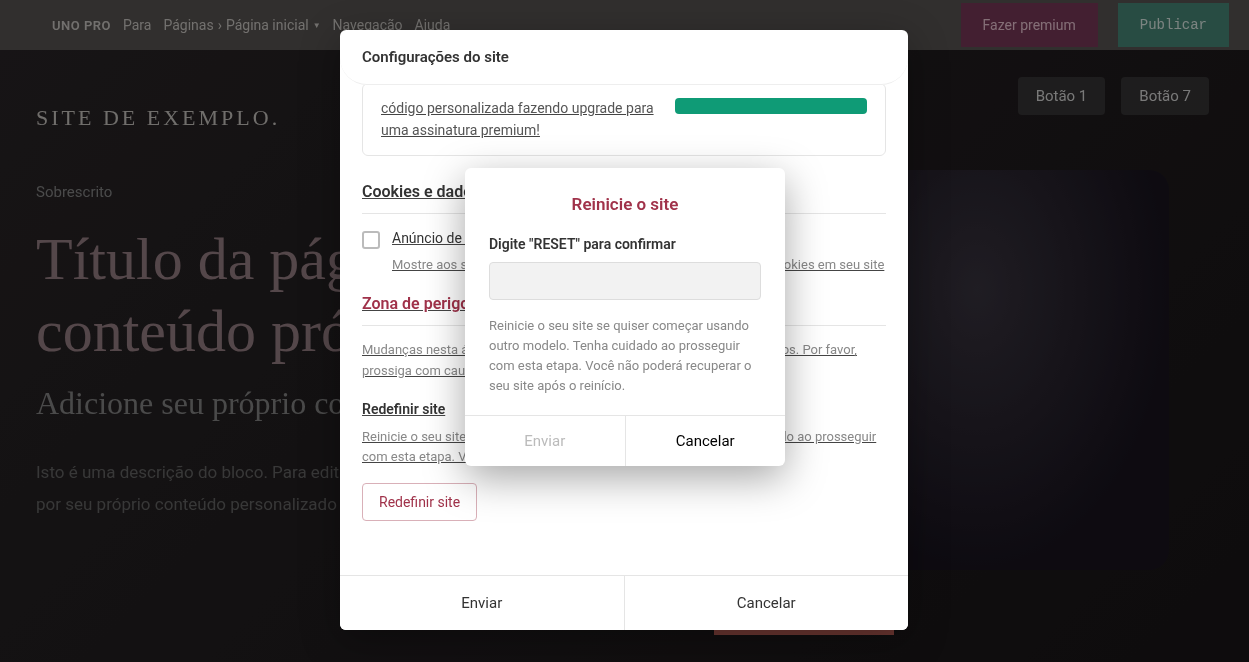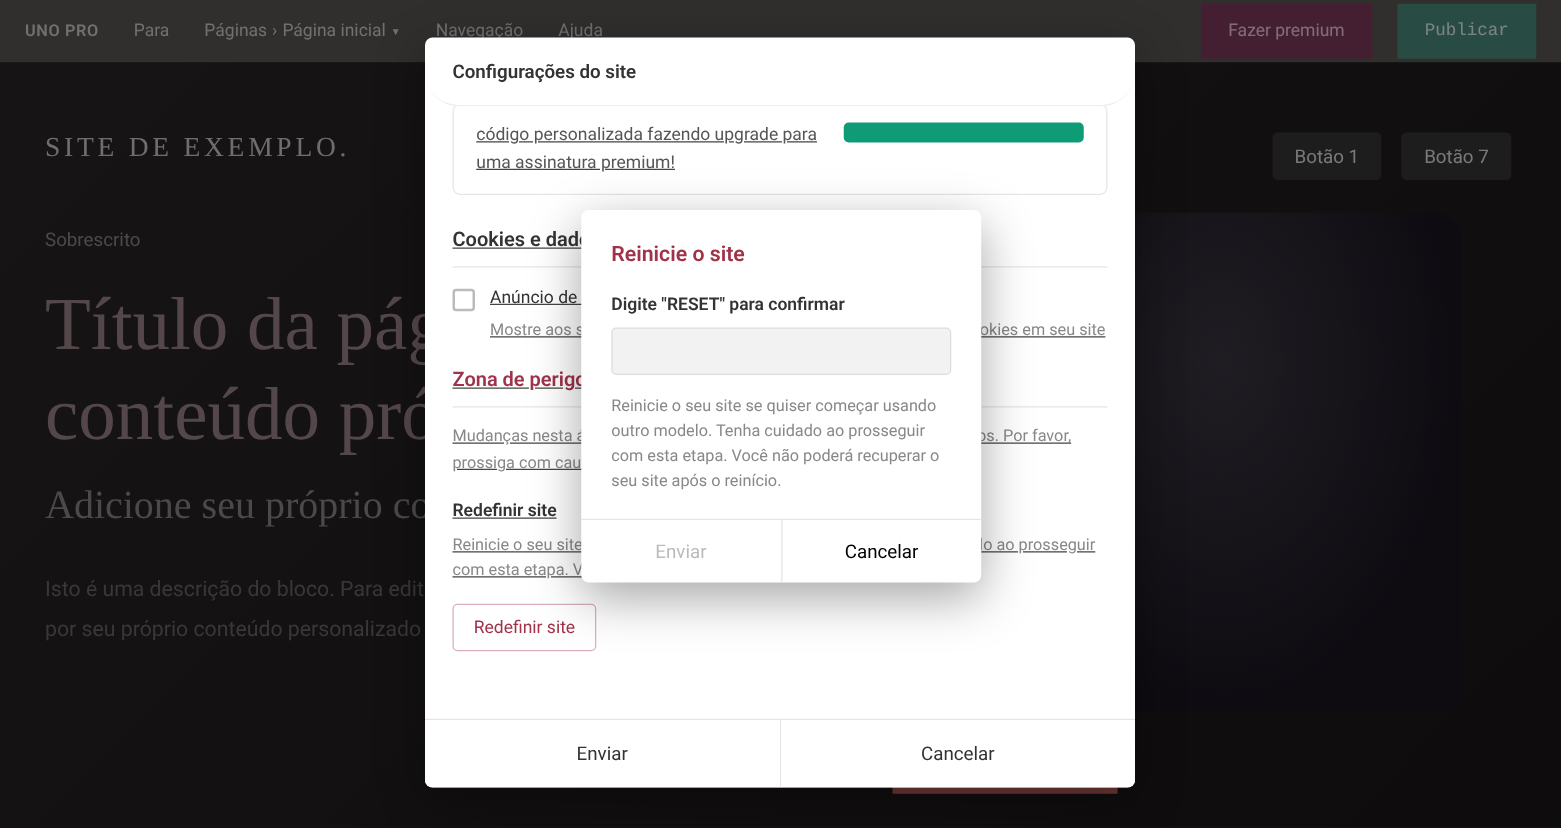--- a/index.html
+++ b/index.html
@@ -1,35 +1,35 @@
 <!DOCTYPE html>
 <html><head>
   <meta charset="utf-8">
   <style>
     * { margin: 0; padding: 0; box-sizing: border-box; }
     body { font-family: -apple-system, BlinkMacSystemFont, "Segoe UI", Roboto, sans-serif; width: 1249px; height: 662px; overflow: hidden; position: relative; background: #1a1a1a; }
     
     
     .toolbar { height: 50px; background: #5a5654; display: flex; align-items: center; padding: 0 20px; color: #d0cdc9; font-size: 14px; }
-    .toolbar-left { display: flex; align-items: center; gap: 28px; flex: 1; }
+    .toolbar-left { display: flex; align-items: center; gap: 12px; flex: 1; margin-left: 32px; }
     .logo { font-weight: 600; font-size: 13px; letter-spacing: 0.5px; }
     .menu-item { cursor: pointer; display: flex; align-items: center; gap: 4px; }
     .dropdown-arrow { font-size: 8px; }
     .toolbar-right { display: flex; align-items: center; gap: 20px; }
     .upgrade-btn { background: #7a3a5a; padding: 14px 22px; color: #f0c8d8; font-size: 14px; }
     .publish-btn { background: #4a8a7a; padding: 14px 22px; color: #e0f0eb; font-size: 14px; font-family: Liberation Mono, monospace; }
     
     
     .page-bg { position: absolute; top: 50px; left: 0; right: 0; bottom: 0; background: linear-gradient(135deg, #2a2628 0%, #1a1618 100%); padding: 55px 36px; color: #aaa; }
     .site-logo { font-family: Georgia, serif; font-size: 22px; letter-spacing: 3px; color: #ccc8c4; margin-bottom: 52px; }
     .sobrescrito { font-size: 15px; color: #888; margin-bottom: 22px; }
     .hero-title { font-family: Georgia, serif; font-size: 60px; line-height: 1.2; color: #9a8288; font-weight: 400; margin-bottom: 18px; max-width: 850px; }
     .hero-subtitle { font-family: Georgia, serif; font-size: 32px; color: #888; margin-bottom: 34px; }
     .hero-desc { font-size: 17px; line-height: 1.9; color: #666; max-width: 620px; }
-    .side-buttons { position: absolute; right: 40px; top: 56px; display: flex; gap: 16px; }
+    .side-buttons { position: absolute; right: 40px; top: 27px; display: flex; gap: 16px; }
     .side-btn { padding: 10px 18px; background: rgba(80,80,80,0.5); color: #ddd; border-radius: 4px; font-size: 15px; }
     .avatar-shape { position: absolute; right: 80px; top: 120px; width: 320px; height: 400px; background: radial-gradient(ellipse at 40% 30%, #3a3540 0%, #1a1520 70%); border-radius: 20px; }
     .color-block { position: absolute; right: 355px; top: 435px; width: 180px; height: 150px; background: #c4635a; }
     
     
     .dim-overlay { position: absolute; inset: 0; background: rgba(0,0,0,0.45); }
     
     
     .settings-modal { position: absolute; top: 30px; left: 340px; width: 568px; height: 600px; background: #fff; border-radius: 6px; box-shadow: 0 10px 40px rgba(0,0,0,0.3); display: flex; flex-direction: column; overflow: hidden; }
     .settings-header { padding: 18px 22px; font-size: 15px; font-weight: 600; color: #333; border-bottom: 1px solid #eee; border-radius: 27px; }
@@ -47,21 +47,21 @@
     .reset-subtitle { font-size: 14px; font-weight: 600; color: #333; margin-bottom: 10px; }
     .reset-desc { font-size: 13px; color: #888; line-height: 1.55; margin-bottom: 16px; }
     .reset-btn { display: inline-block; padding: 10px 16px; border: 1px solid #d9b0b8; color: #a0324a; font-size: 14px; border-radius: 4px; background: #fff; }
     .settings-footer { display: flex; border-top: 1px solid #e5e5e5; }
     .settings-footer-btn { flex: 1; padding: 18px; text-align: center; font-size: 15px; color: #333; background: #fff; }
     .settings-footer-btn:first-child { border-right: 1px solid #e5e5e5; }
     
     
     .confirm-dialog { position: absolute; top: 168px; left: 465px; width: 320px; background: #fff; border-radius: 6px; box-shadow: 0 12px 40px rgba(0,0,0,0.35); overflow: hidden; }
     .confirm-body { padding: 26px 24px 18px; }
-    .confirm-title { font-size: 17px; font-weight: 600; color: #a0324a; margin-bottom: 22px; }
+    .confirm-title { text-align: center; font-size: 17px; font-weight: 600; color: #a0324a; margin-bottom: 22px; }
     .confirm-label { font-size: 14px; font-weight: 600; color: #333; margin-bottom: 10px; }
     .confirm-input { width: 100%; height: 38px; border: 1px solid #ddd; border-radius: 4px; background: #f2f2f2; margin-bottom: 16px; padding: 0 10px; font-size: 14px; }
     .confirm-desc { font-size: 13px; color: #888; line-height: 1.55; }
     .confirm-footer { display: flex; border-top: 1px solid #e5e5e5; }
     .confirm-footer-btn { flex: 1; padding: 16px; text-align: center; font-size: 15px; }
     .confirm-footer-btn.disabled { color: #bbb; }
     .confirm-footer-btn:first-child { border-right: 1px solid #e5e5e5; }
   </style>
 </head>
 <body>

